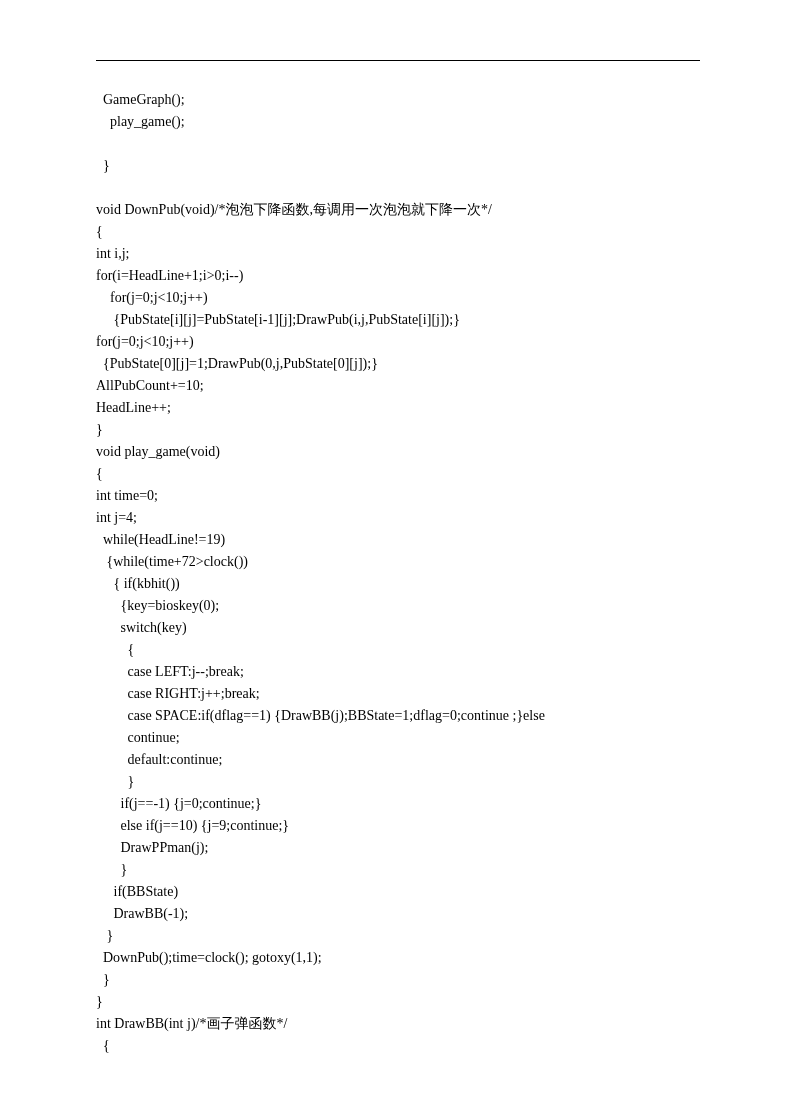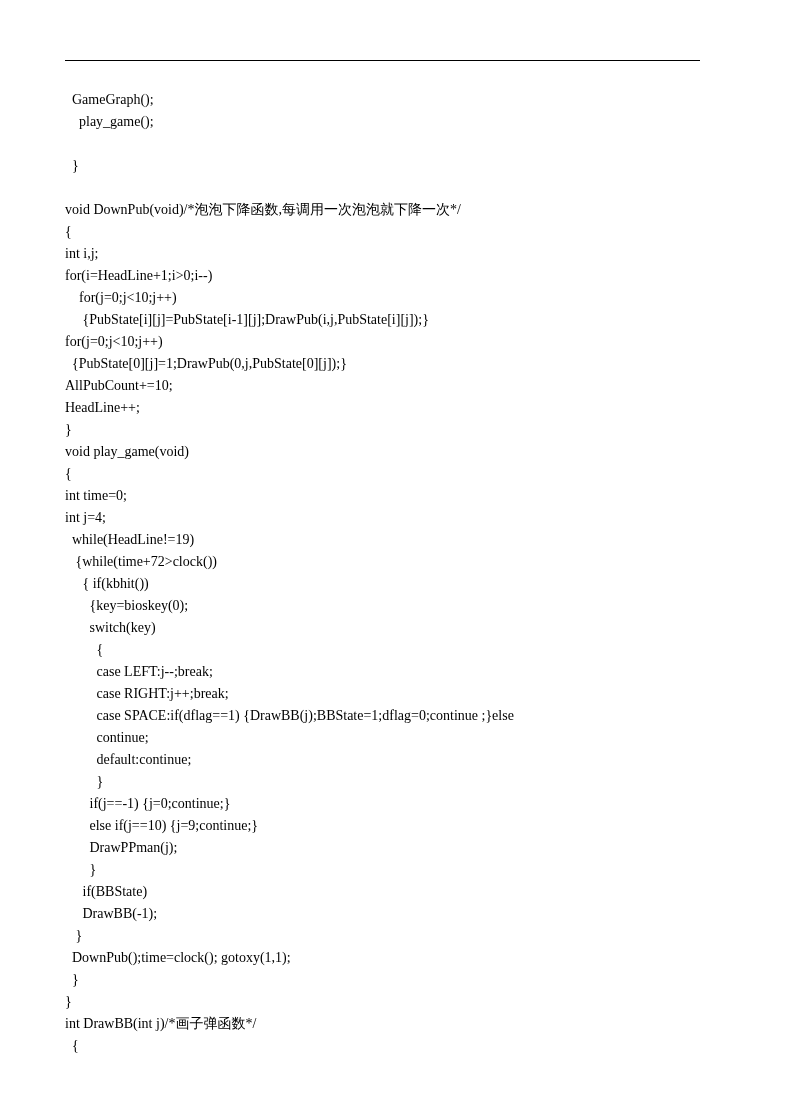--- a/index.html
+++ b/index.html
@@ -7,21 +7,21 @@
     padding: 0;
     background: #fff;
     font-family: "Times New Roman", "SimSun", serif;
     font-size: 14px;
     color: #000;
     width: 792px;
     height: 1120px;
     box-sizing: border-box;
   }
   .page {
-    padding: 60px 92px 60px 65px;
+    padding: 60px 92px 60px 96px;
   }
   .rule {
     border-top: 1px solid #000;
     margin-bottom: 28px;
   }
   .code {
     white-space: pre;
     line-height: 22px;
     font-family: "Times New Roman", "SimSun", serif;
     font-size: 14px;

